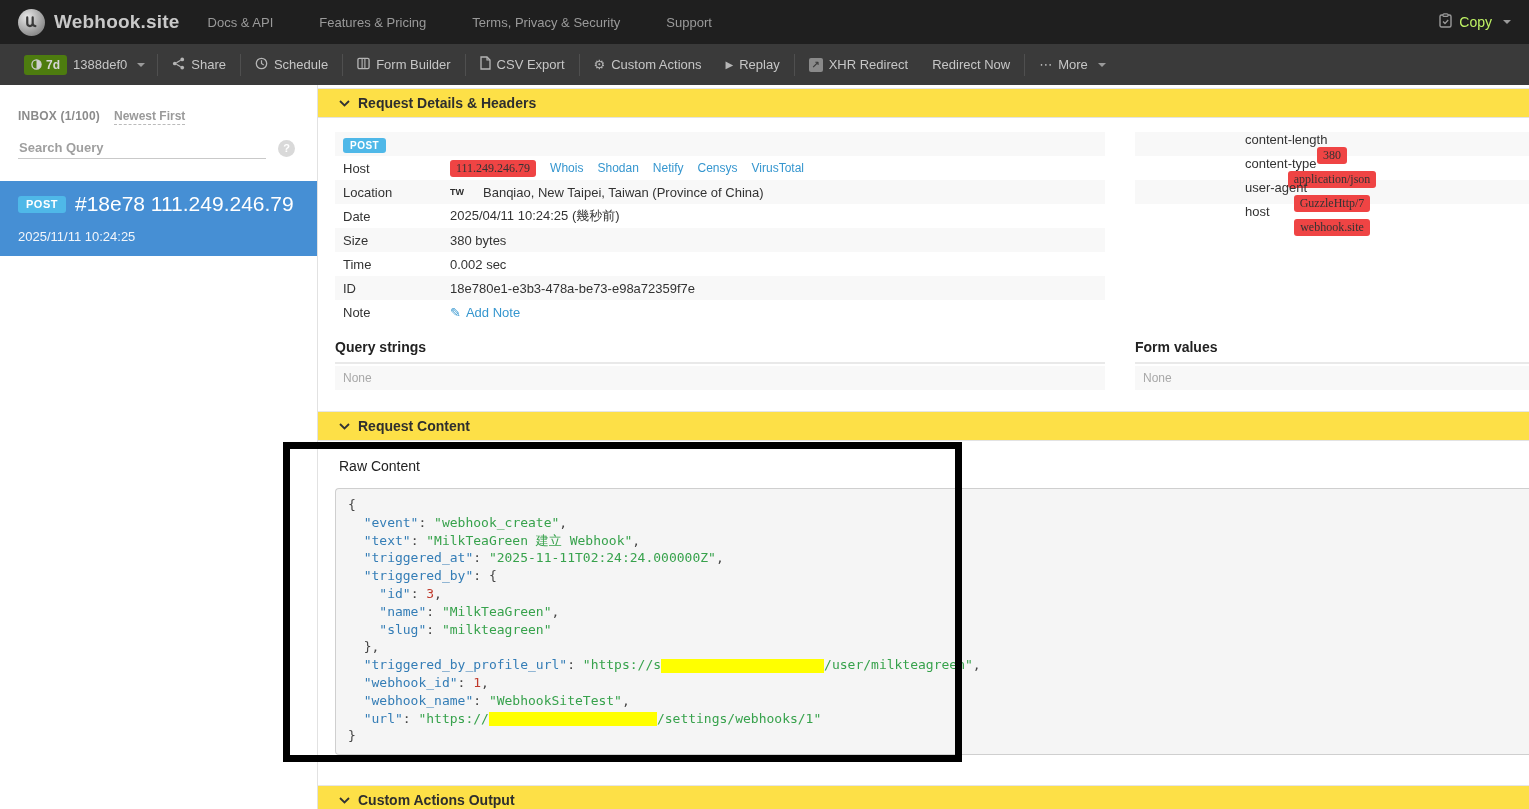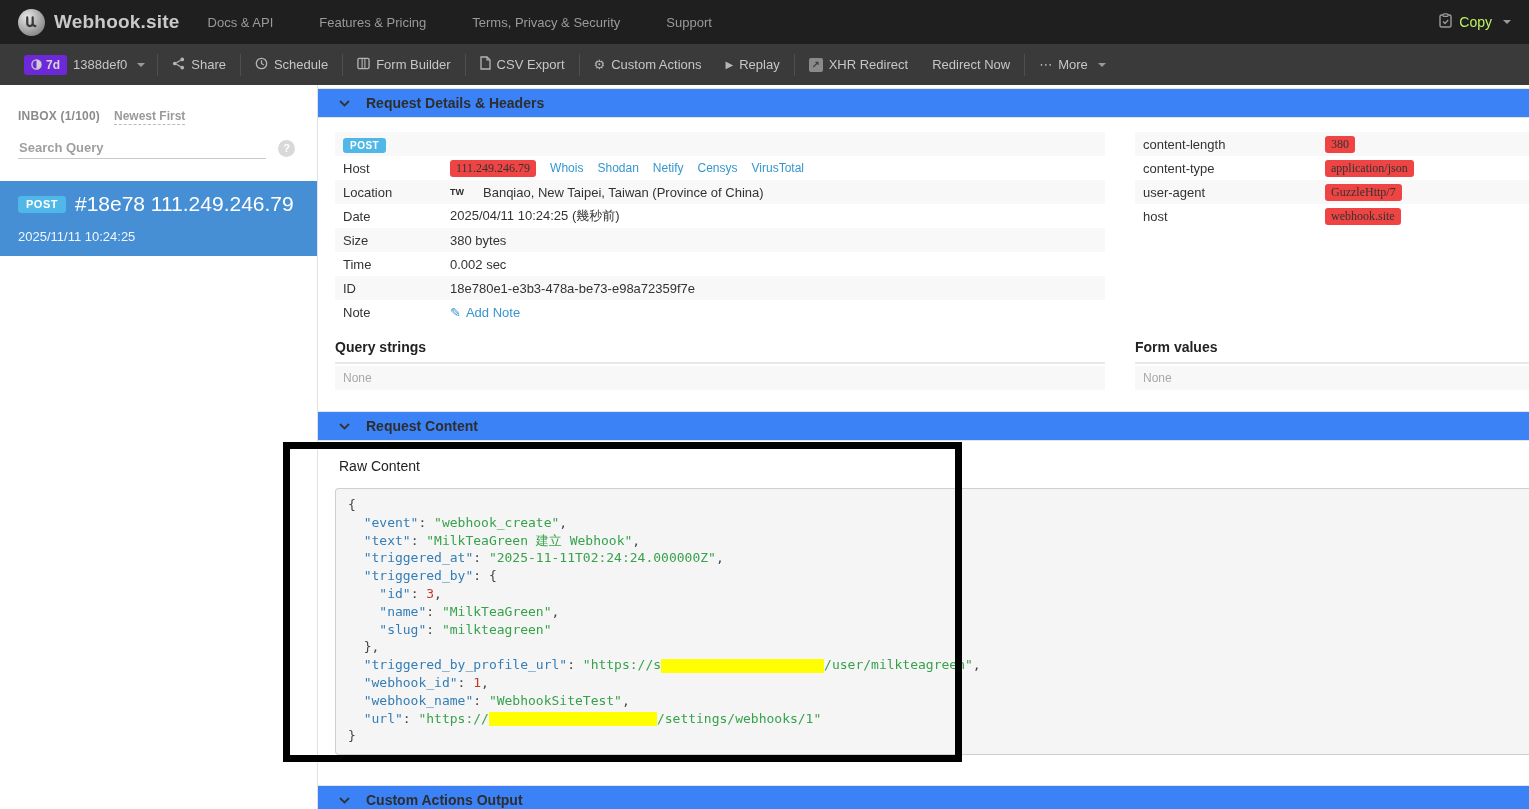--- a/index.html
+++ b/index.html
@@ -19,21 +19,21 @@
   .nav-link { color:#9a9a9a; font-size:13px; cursor:pointer; }
   .nav-right { margin-left:auto; display:flex; align-items:center; gap:7px; color:#bef264; font-size:14px; cursor:pointer; }
   .caret { display:inline-block; width:0; height:0; border-left:4px solid transparent;
            border-right:4px solid transparent; border-top:4px solid #9a9a9a; margin-left:4px; }
 
   
   .toolbar { position:absolute; left:0; top:44px; width:1529px; height:41px; background:#3a3a3a;
              display:flex; align-items:center; padding:0 14px; color:#c6c6c6; font-size:13px; }
   .tb-item { display:flex; align-items:center; gap:6px; padding:0 12px; cursor:pointer; white-space:nowrap; }
   .tb-sep { width:1px; height:22px; background:#4f4f4f; margin:0 2px; }
-  .badge-7d { background:#6d28d9; border-radius:3px; padding:3px 7px; display:flex; align-items:center; gap:4px;
+  .badge-7d { background:#4d7c0f; border-radius:3px; padding:3px 7px; display:flex; align-items:center; gap:4px;
               color:#d6d6d6; font-size:12px; font-weight:bold; }
   .tb-token { display:flex; align-items:center; gap:6px; padding:0 10px; cursor:pointer; }
   .tb-icon { font-size:13px; line-height:1; color:#b5b5b5; }
   .xhr-sq { width:14px; height:14px; background:#8a8a8a; border-radius:2px; color:#3a3a3a;
             font-size:10px; display:flex; align-items:center; justify-content:center; font-weight:bold; }
 
   
   .sidebar { position:absolute; left:0; top:85px; width:318px; height:724px; background:#fff;
              border-right:1px solid #e2e2e2; }
   .sb-top { padding:24px 18px 0 18px; }
@@ -48,42 +48,42 @@
                  font-weight:bold; display:flex; align-items:center; justify-content:center; margin-left:12px; cursor:pointer; }
   .req-item { margin-top:22px; background:#468fd4; color:#fff; padding:11px 18px 12px 18px; cursor:pointer; }
   .req-line1 { display:flex; align-items:center; gap:9px; }
   .method-chip { background:#4fb8e8; color:#fff; font-size:11px; font-weight:bold; letter-spacing:.5px;
                  padding:2px 8px 3px 8px; border-radius:3px; }
   .req-title { font-size:21px; }
   .req-time { font-size:13px; margin-top:13px; color:#f2f6fb; }
 
   
   .main { position:absolute; left:318px; top:85px; width:1211px; height:724px; background:#fff; }
-  .section-bar { height:30px; background:#3b82f6; border-top:1px solid #e6e6e6; border-bottom:1px solid #e3e3e3;
-                 display:flex; align-items:center; gap:16px; padding-left:21px; }
+  .section-bar { height:30px; background:#fde047; border-top:1px solid #e6e6e6; border-bottom:1px solid #e3e3e3;
+                 display:flex; align-items:center; gap:8px; padding-left:21px; }
   .section-bar .title { font-size:14px; font-weight:bold; color:#2e2e2e; }
   .chev { width:11px; height:7px; display:inline-block; }
 
   .content-cols { display:flex; padding:14px 0 0 17px; }
   .col-left { width:770px; }
   .col-right { flex:1; margin-left:30px; min-width:0; }
 
   .drow { display:flex; align-items:center; height:24px; font-size:13px; color:#333; padding:0 6px 0 0; }
   .drow.alt { background:#f8f8f8; }
   .dlabel { width:115px; flex:none; padding-left:8px; color:#333; }
   .dvalue { display:flex; align-items:center; gap:14px; min-width:0; }
   .link { color:#3596cf; cursor:pointer; text-decoration:none; }
   .code-chip { font-family:Liberation Serif, serif; font-size:12px; color:#333;
                background:#ef4444; border-radius:3px; padding:1px 6px; }
   .method-chip-sm { background:#4fb8e8; color:#fff; font-size:10px; font-weight:bold; letter-spacing:.5px;
                     padding:2px 7px; border-radius:3px; margin-left:8px; }
   .flag-txt { font-size:9px; font-weight:bold; color:#2e2e2e; margin-right:5px; }
   .pencil { color:#3596cf; font-size:13px; margin-right:5px; }
 
-  .hrow { display:flex; align-items:center; height:24px; font-size:13px; color:#333; }
+  .hrow { display:flex; align-items:center; height:24px; font-size:13px; color:#333;flex-direction:column; }
   .hrow.alt { background:#f8f8f8; }
   .hname { width:190px; flex:none; padding-left:8px; }
 
   .subhead { font-size:14px; font-weight:bold; color:#222; padding-bottom:7px; border-bottom:2px solid #e9e9e9; }
   .none-row { height:24px; line-height:24px; background:#f8f8f8; color:#a8a8a8; font-size:12px; padding-left:8px; margin-top:2px; }
   .mt-qs { margin-top:15px; }
   .mt-fv { margin-top:111px; }
   .bar-content { margin-top:21px; }
 
   .raw-head { font-size:14px; font-weight:normal; color:#222; margin:17px 0 14px 21px; }

